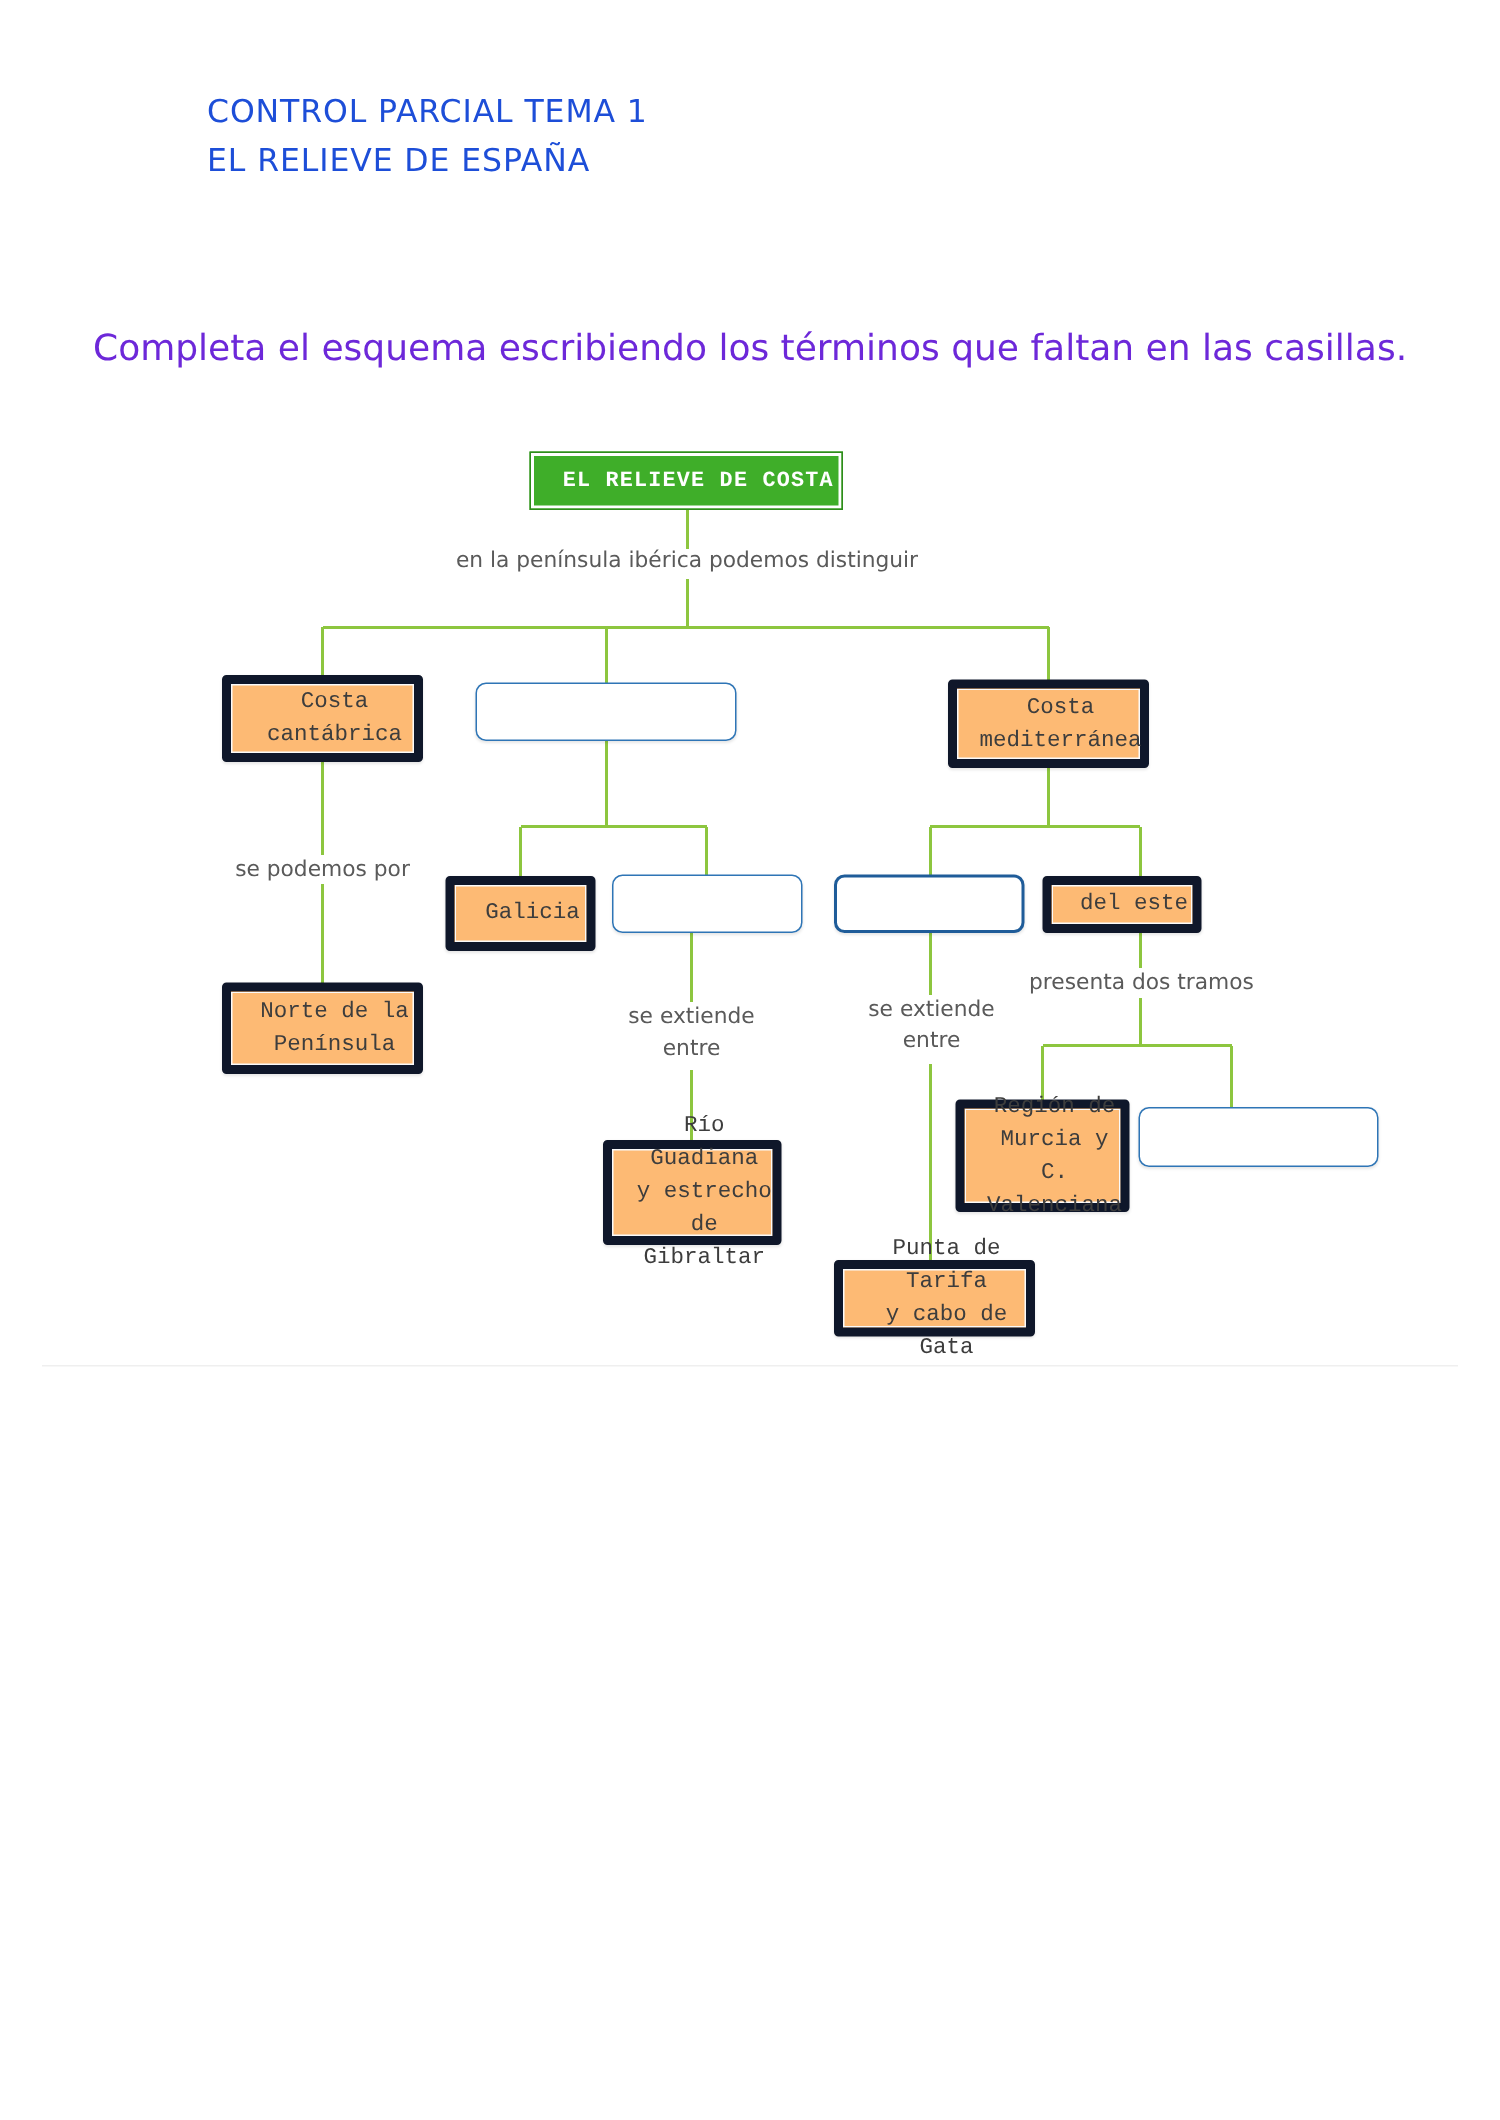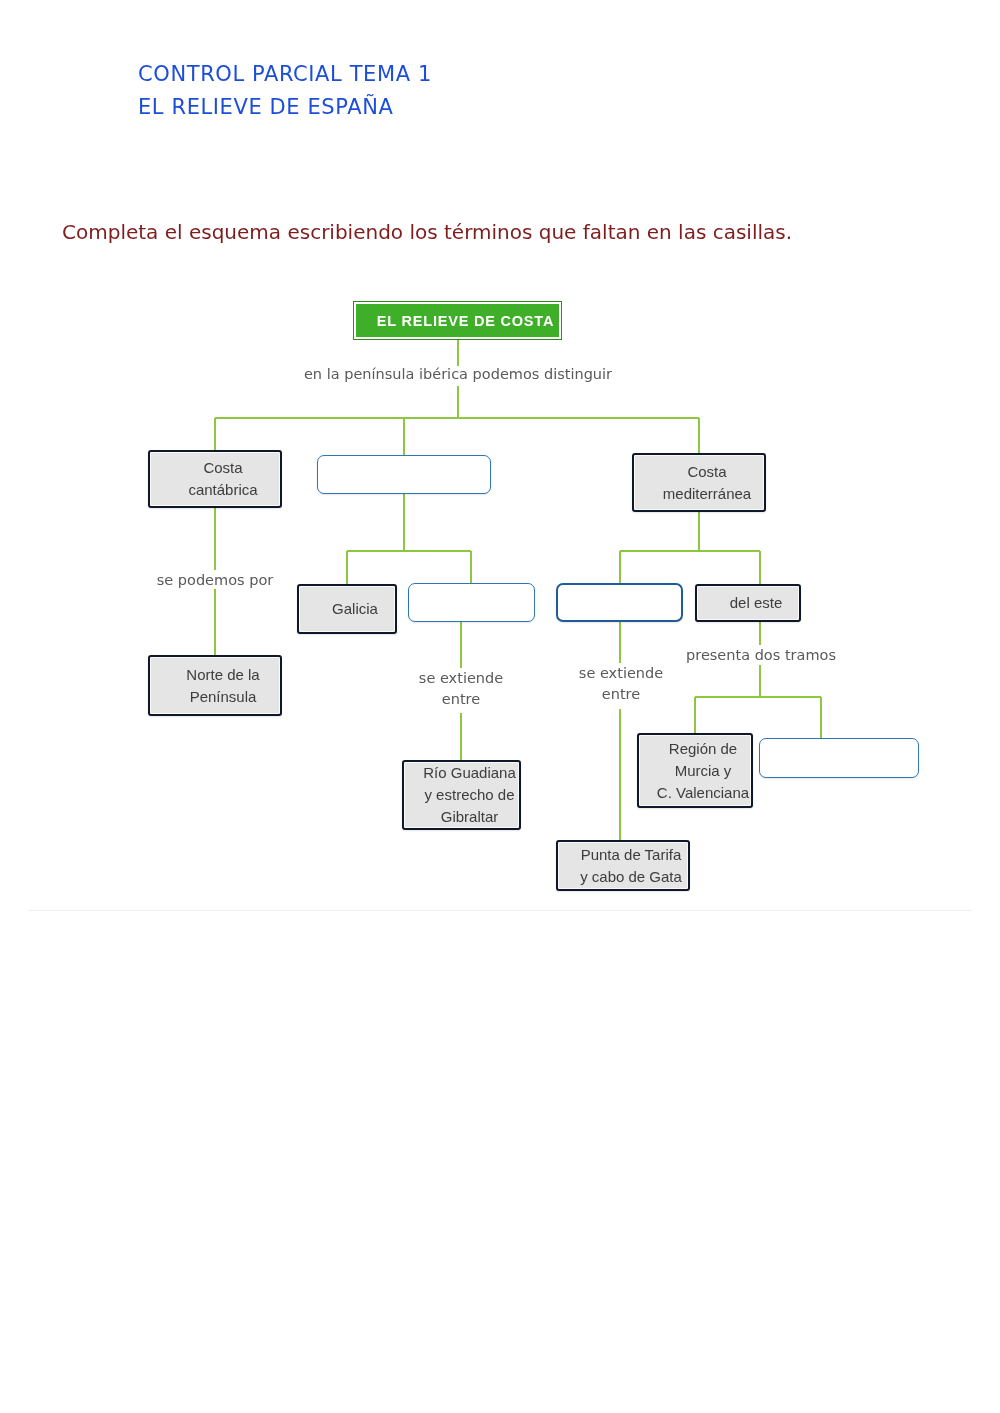--- a/index.html
+++ b/index.html
@@ -27,22 +27,22 @@
     letter-spacing: 0.6px;
     white-space: pre-line;
     font-family: "DejaVu Sans", sans-serif;
   }
 
   #instruction-text {
     position: absolute;
     left: 62px;
     top: 219px;
     width: 880px;
-    color: #7f1d1d;
-    font-size: 20px;
+    color: #6d28d9;
+    font-size: 24px;
     line-height: 26px;
     font-family: "DejaVu Sans", sans-serif;
   }
 
   
   #diagram {
     position: absolute;
     left: 0;
     top: 0;
     width: 1000px;
@@ -55,41 +55,41 @@
     top: 0;
   }
 
   .node {
     position: absolute;
     box-sizing: border-box;
     display: flex;
     align-items: center;
     justify-content: center;
     text-align: center;
-    font-family: Liberation Sans, sans-serif;
+    font-family: Liberation Mono, monospace;
     color: #3d3d3d;
     white-space: pre-line;
     padding-left: 16px;
   }
 
   
   .node-green {
     background: #3FAE29;
     border: 1px solid #2E8C1B;
     box-shadow: inset 0 0 0 2px #ffffff;
     color: #ffffff;
     font-size: 14.5px;
     font-weight: bold;
     letter-spacing: 0.8px;
   }
 
   
   .node-box {
-    background: #e5e5e5;
-    border: 2px solid #0f172a;
+    background: #fdba74;
+    border: 6px solid #0f172a;
     border-radius: 3px;
     box-shadow: 0 1px 2px rgba(0,0,0,0.10), 0 0 0 1px #fafafa inset;
     font-size: 15px;
     line-height: 22px;
   }
 
   
   .node-input {
     background: #ffffff;
     border: 1.5px solid #2E75B6;

